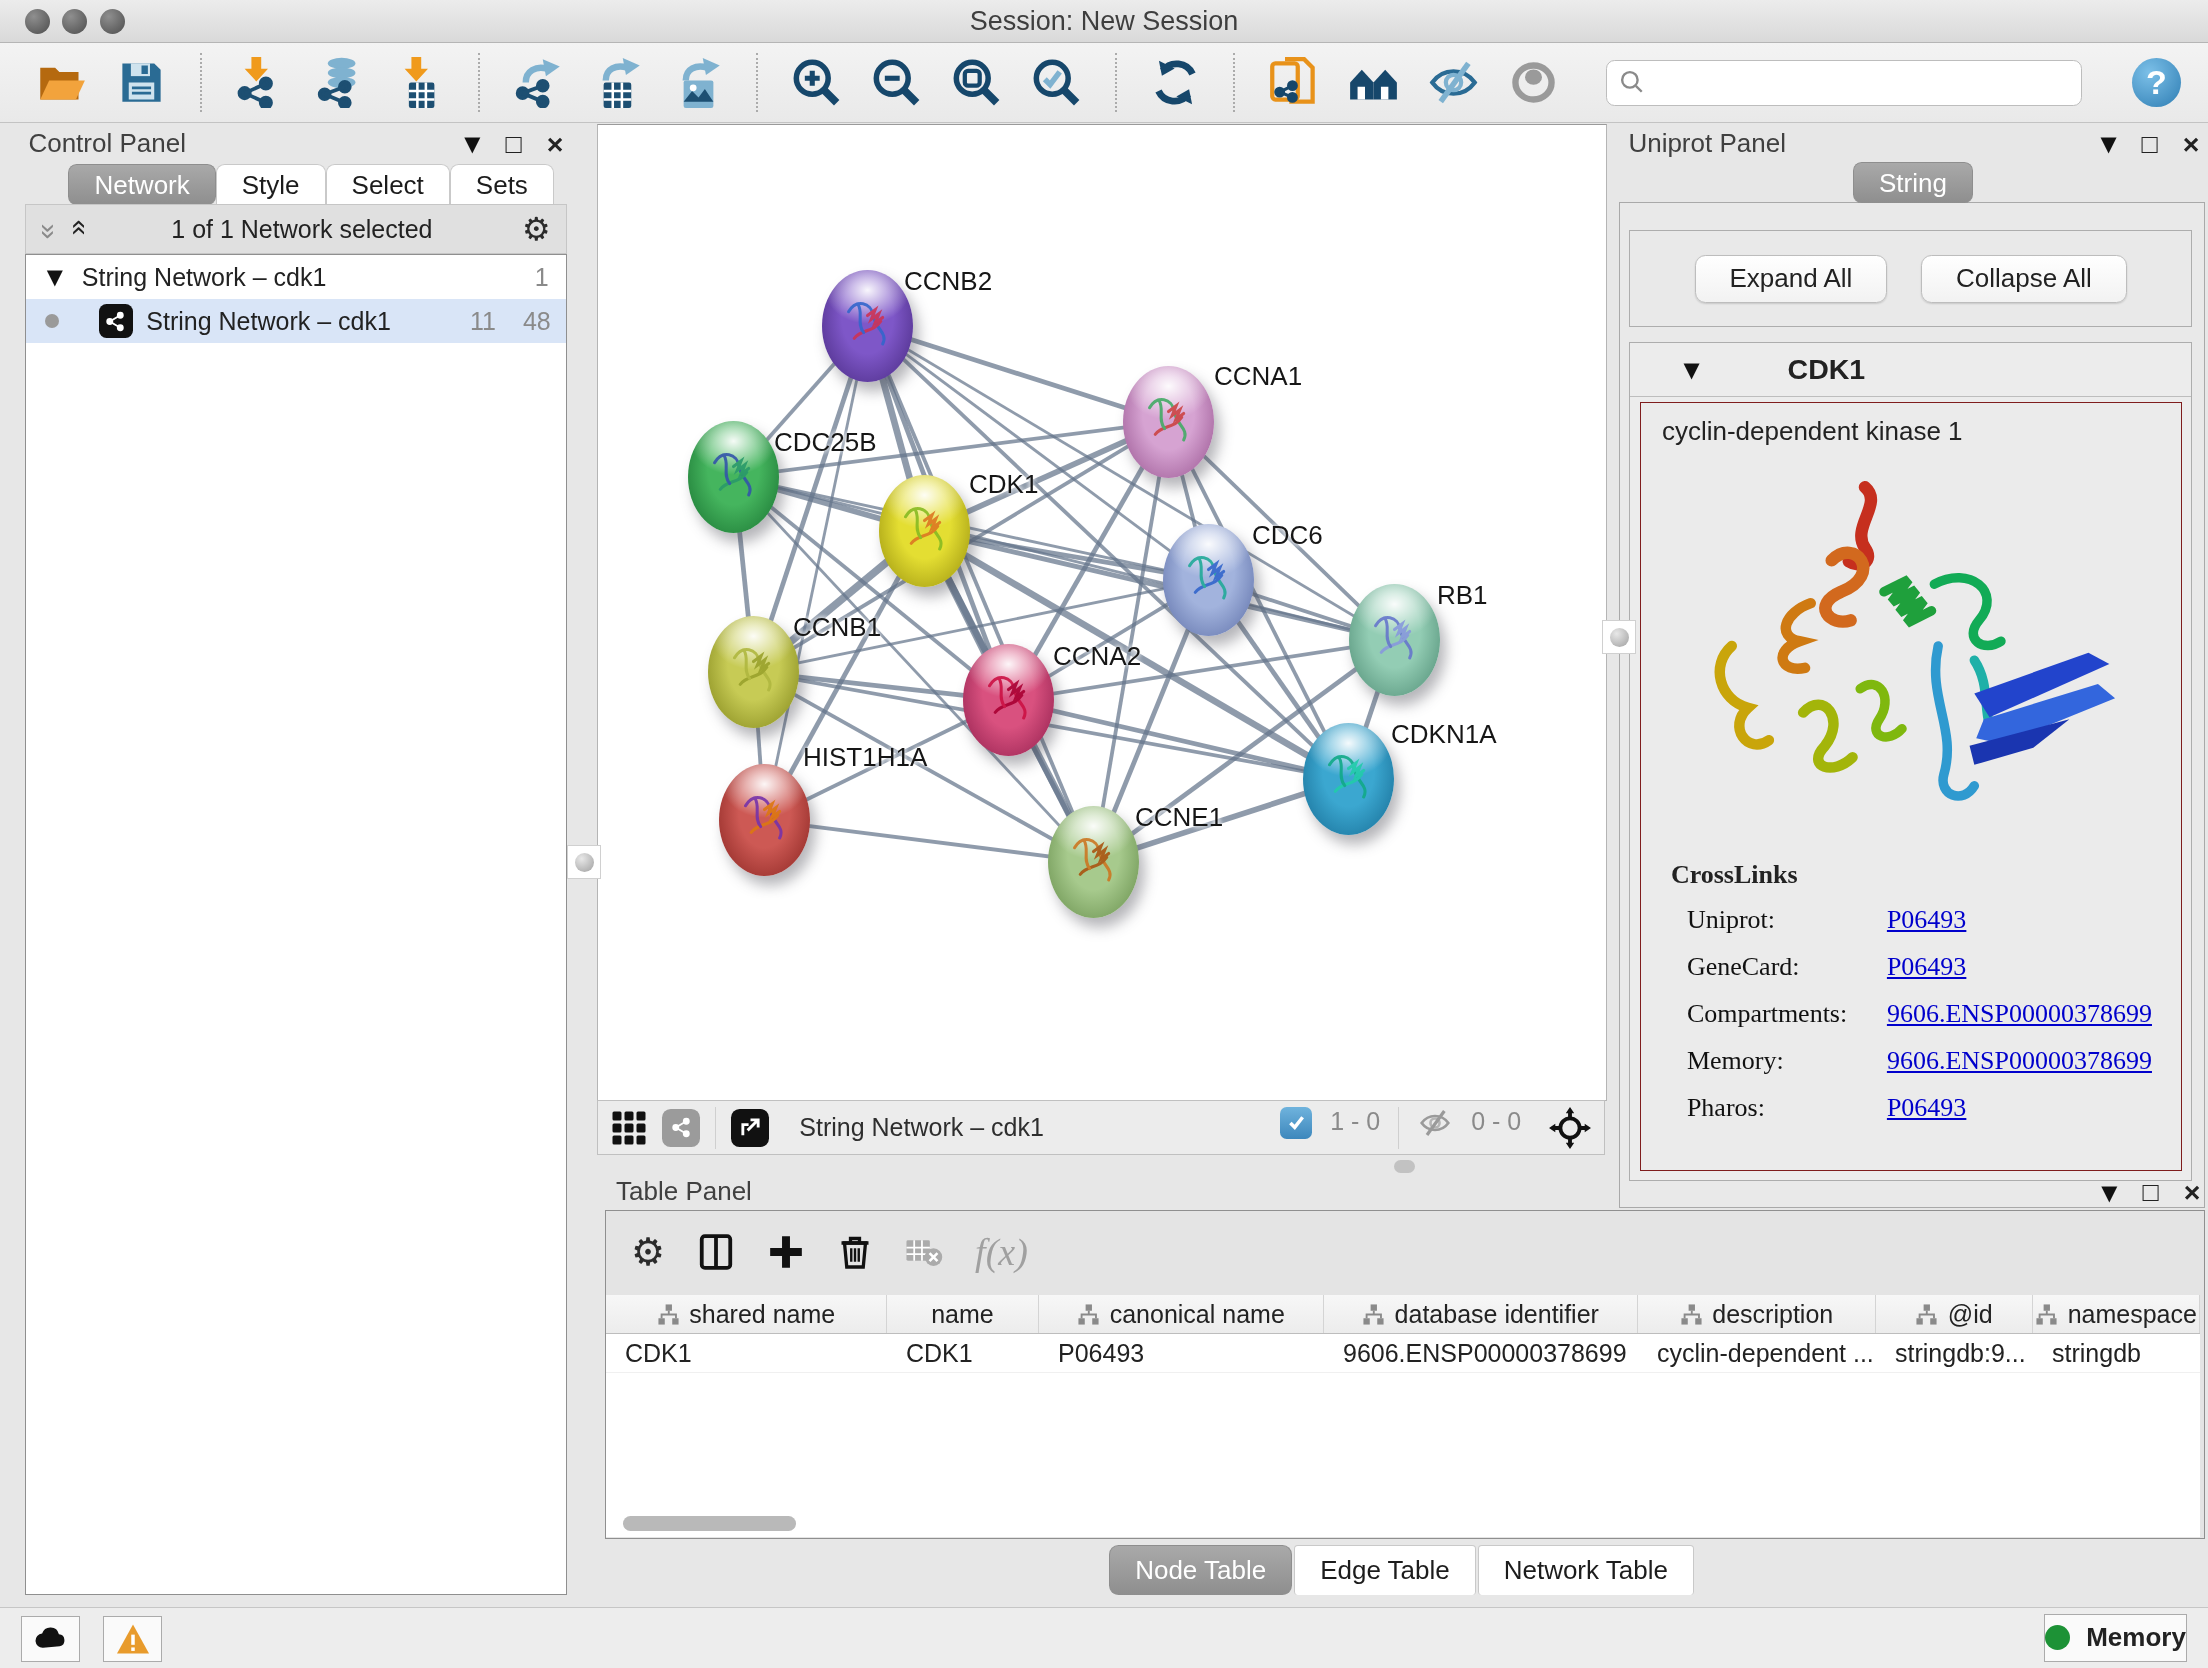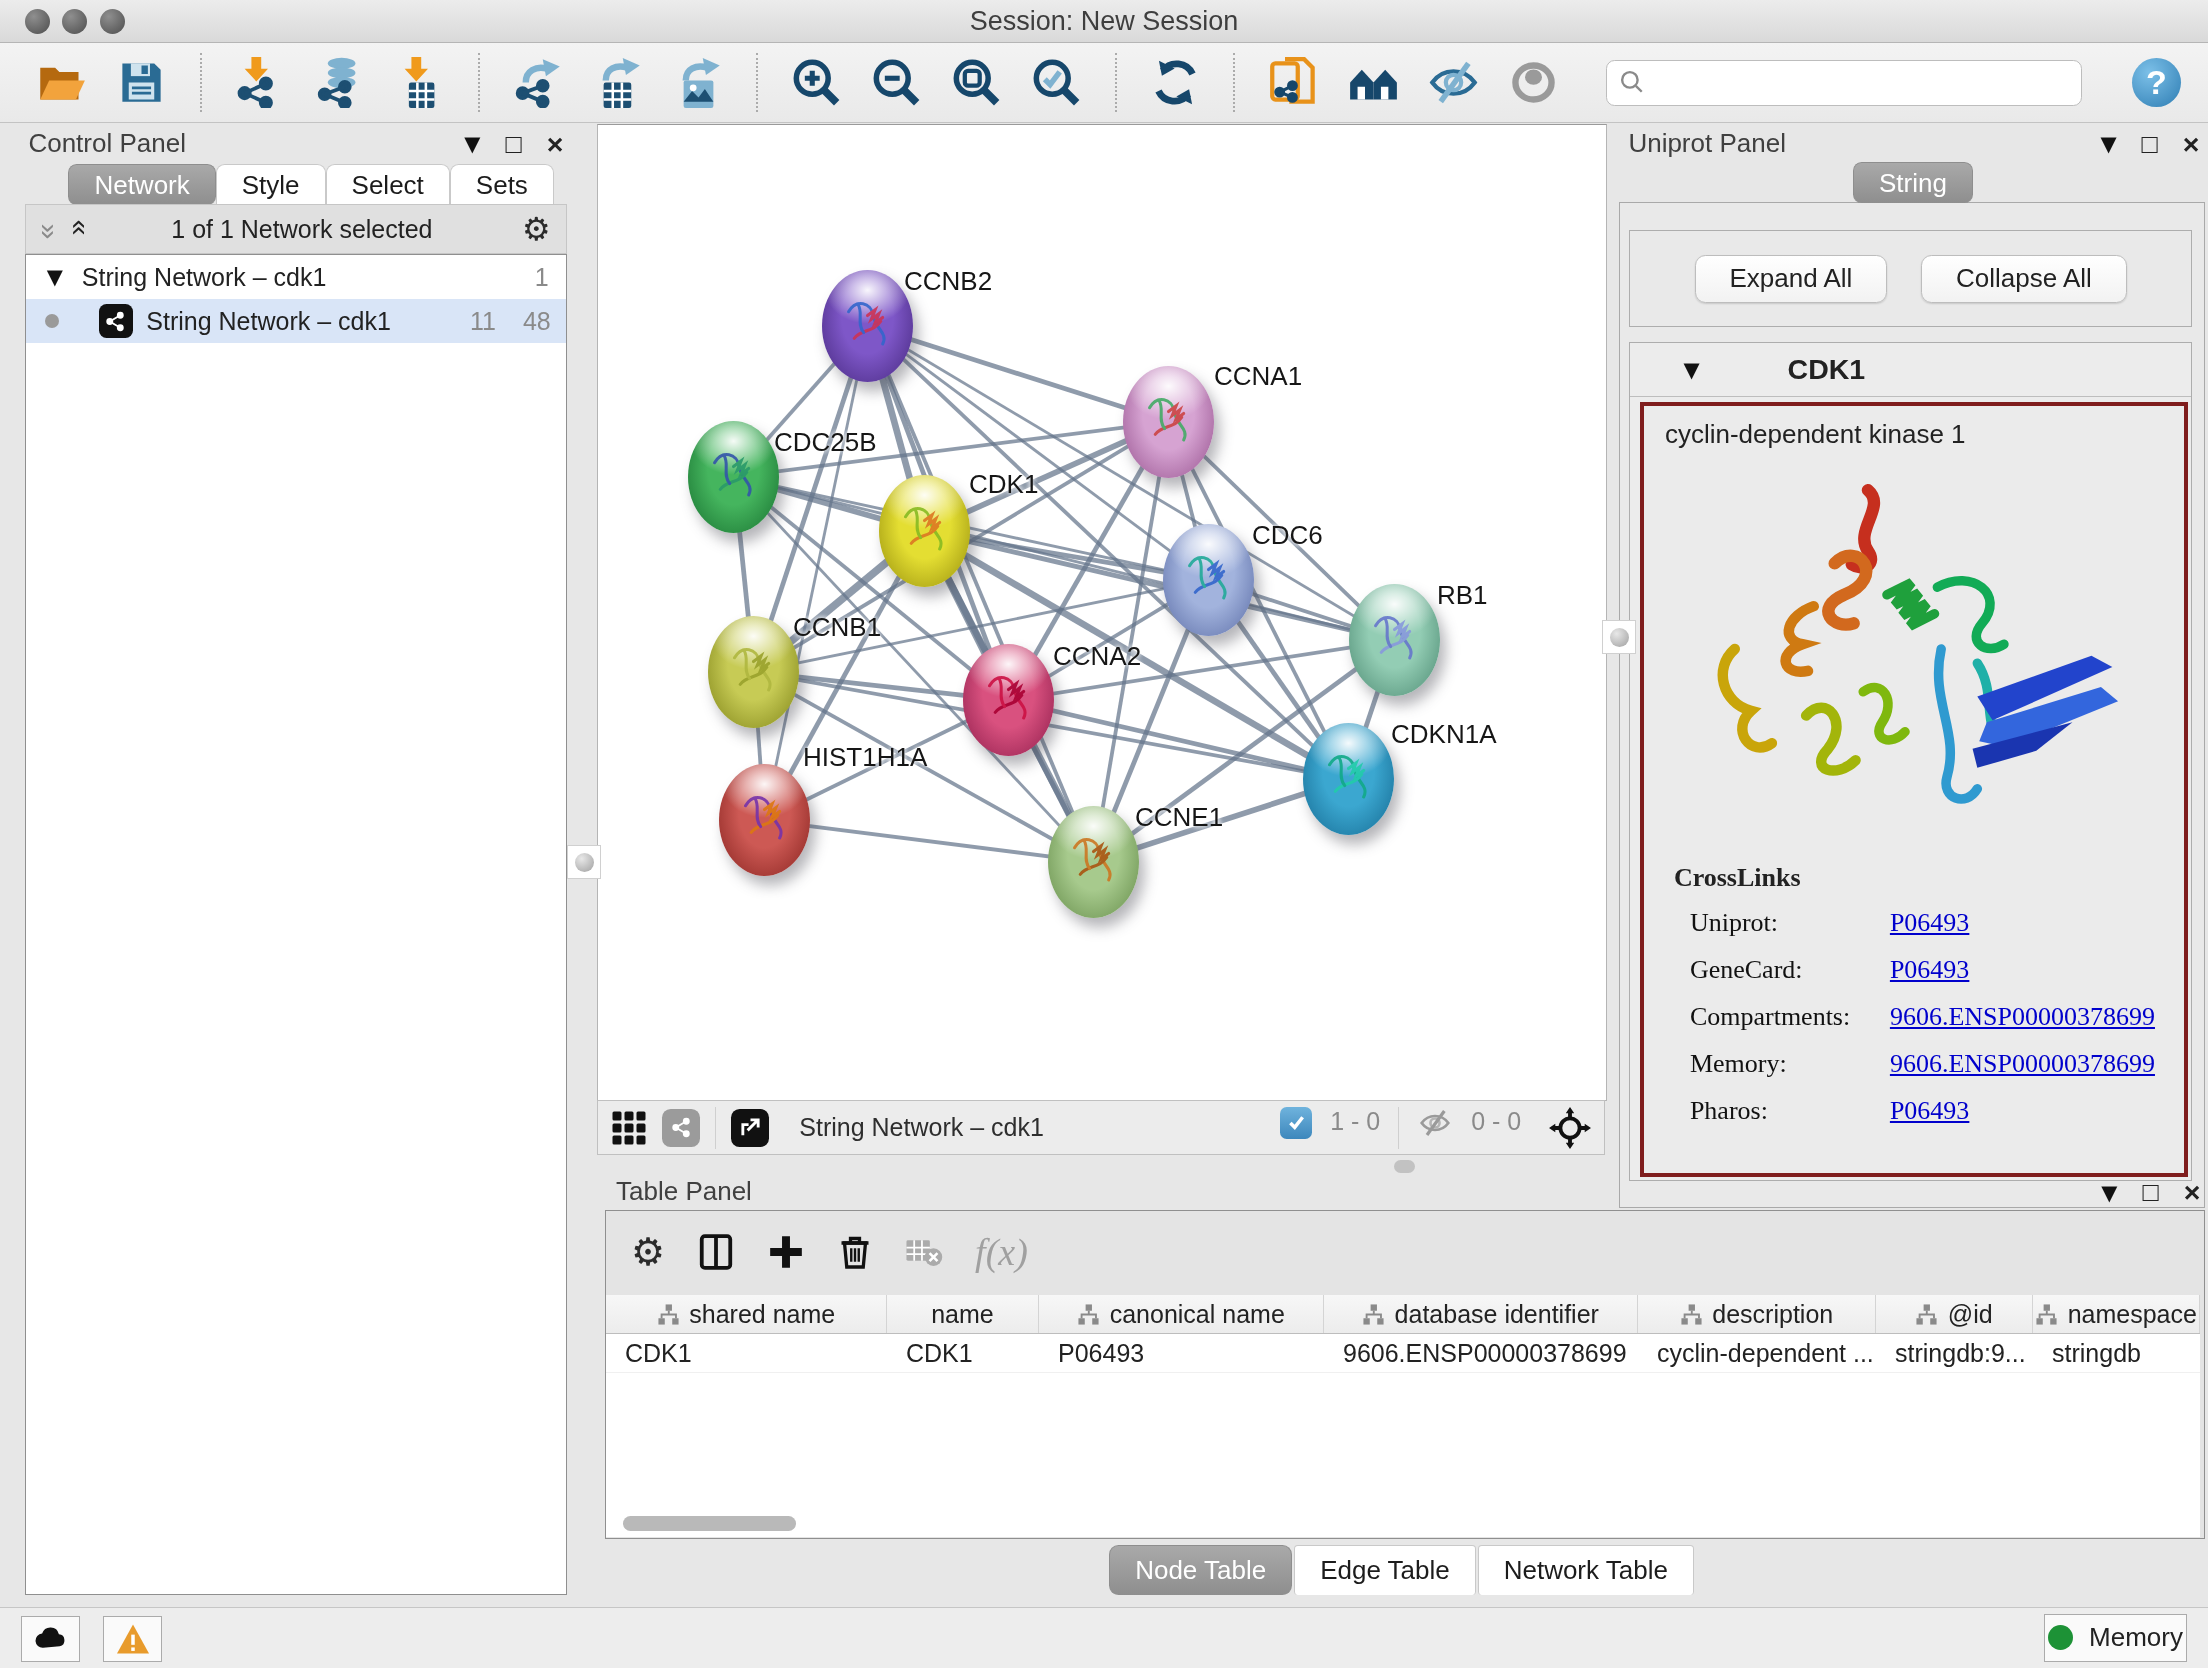--- a/index.html
+++ b/index.html
@@ -68,21 +68,21 @@
   .td{font-size:25px;padding-left:19px;display:flex;align-items:center;box-sizing:border-box;overflow:hidden;white-space:nowrap;}
   .hthumb{position:absolute;left:17px;bottom:5.7px;width:173px;height:15px;border-radius:7.6px;background:#b9b9b9;}
   .ttabs{left:597px;top:1545px;width:1611px;height:55px;display:flex;justify-content:center;gap:0;}
   .ttabs .tab{border-radius:9.5px 9.5px 9.5px 9.5px;margin-right:1.9px;height:49px;line-height:49px;}
   .ttabs .tab:not(.sel){border-radius:3.8px;}
   
   .statusbar{left:0;top:1607px;width:2208px;height:61px;background:#ededed;border-top:1px solid #c6c6c6;}
   .sbtn{position:absolute;top:7.6px;width:57px;height:44px;background:#fafafa;border:1.9px solid #ababab;
     display:flex;align-items:center;justify-content:center;}
   .membtn{position:absolute;right:21px;top:5.7px;width:141px;height:46px;background:#fafafa;border:1.9px solid #ababab;
-    display:flex;align-items:center;justify-content:center;gap:16px;font-size:26px;}
+    display:flex;align-items:center;justify-content:center;gap:16px;font-size:26px;font-weight:bold;}
   .knob{position:absolute;width:32px;height:32px;background:#fff;border:1px solid #d0d0d0;
         display:flex;align-items:center;justify-content:center;}
   .knob i{width:19px;height:19px;border-radius:50%;background:radial-gradient(circle at 35% 30%,#e8e8e8,#9f9f9f);}
   .chev{display:inline-block;font-size:28.5px;color:#555;transform:rotate(90deg);letter-spacing:-3.8px;}
   .gear{font-family:"DejaVu Sans",sans-serif;font-size:32px;color:#2b2b2b;}
   .tri{font-family:"DejaVu Sans",sans-serif;font-size:21px;color:#111;}
 </style>
 </head>
 <body>
 
@@ -526,21 +526,21 @@
   <div class="rbox">
     <div class="abs" style="left:9.5px;top:27px;width:561px;height:95px;border:1px solid #adadad;display:flex;align-items:center;justify-content:center;gap:34px;">
       <span class="btn" style="width:190px;">Expand All</span>
       <span class="btn" style="width:204px;">Collapse All</span>
     </div>
     <div class="abs" style="left:9.5px;top:139px;width:561px;height:837px;border:1px solid #adadad;background:#ececec;">
       <div style="height:53px;border-bottom:1px solid #bdbdbd;display:flex;align-items:center;">
         <span class="tri" style="margin-left:53px;">▼</span>
         <span style="margin-left:88px;font-size:28.5px;font-weight:bold;">CDK1</span>
       </div>
-      <div class="abs" style="left:9.5px;top:59px;width:540px;height:767px;border:4px solid #7f1d1d;background:#ebebeb;">
+      <div class="abs" style="left:9.5px;top:59px;width:540px;height:767px;border:1px solid #7f1d1d;background:#ebebeb;">
         <div style="margin:13.3px 0 0 21px;font-size:26px;">cyclin-dependent kinase 1</div>
         <svg class="abs" style="left:48px;top:67px;" width="447" height="371" viewBox="0 0 470 390">
           <g fill="none" stroke-linecap="round">
             <path d="M185 18 C205 35,170 60,185 82 C195 96,180 104,168 96" stroke="#c62f1e" stroke-width="13"></path>
             <path d="M150 95 C175 70,205 110,160 128 C128 142,148 165,170 158" stroke="#d2691e" stroke-width="13"></path>
             <path d="M128 140 C100 150,92 175,116 180 C88 190,96 214,122 208" stroke="#cf7a12" stroke-width="11"></path>
             <path d="M45 185 C22 205,32 242,62 250 C40 270,62 300,84 284" stroke="#c9a50a" stroke-width="11"></path>
             <path d="M120 255 C142 232,165 262,143 290 C122 312,152 322,172 302" stroke="#a3b50a" stroke-width="11"></path>
             <path d="M180 230 C200 215,215 240,200 262 C188 280,210 288,224 272" stroke="#7fb80e" stroke-width="10"></path>
             <path d="M205 128 l26 -13 -18 24 26 -13 -18 24 26 -13 -18 24 26 -13" stroke="#1fa03c" stroke-width="10"></path>

